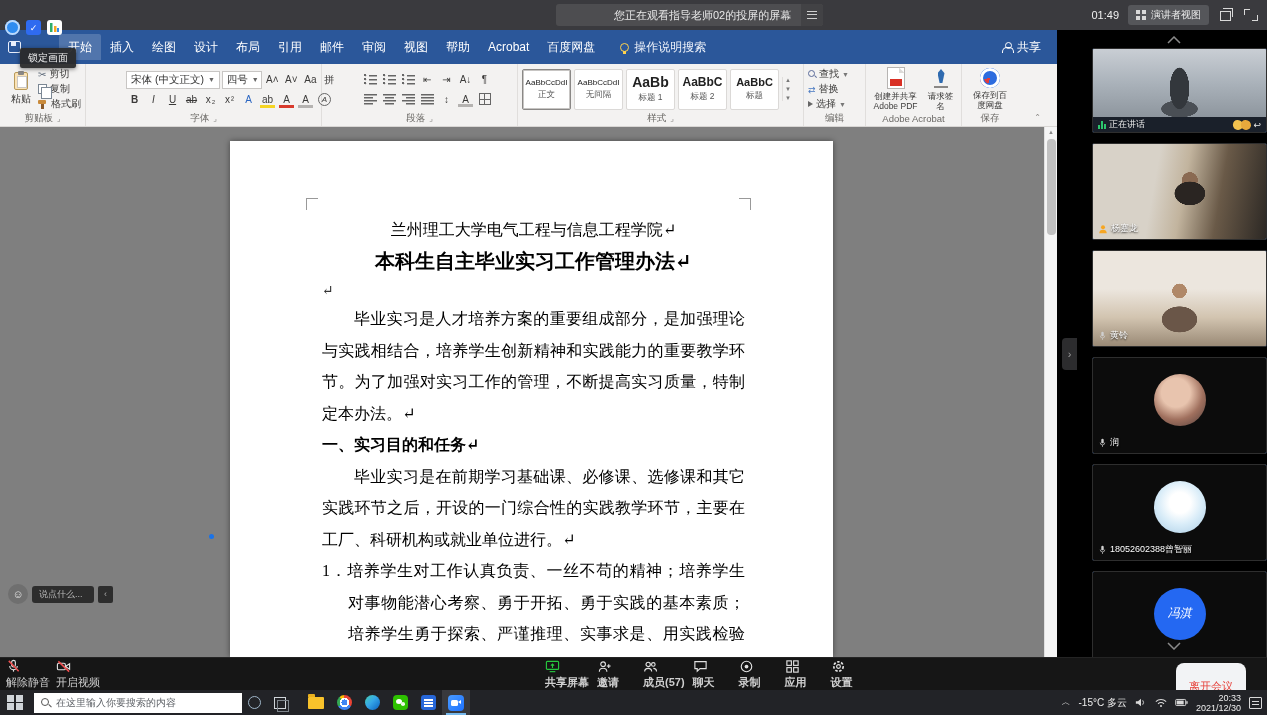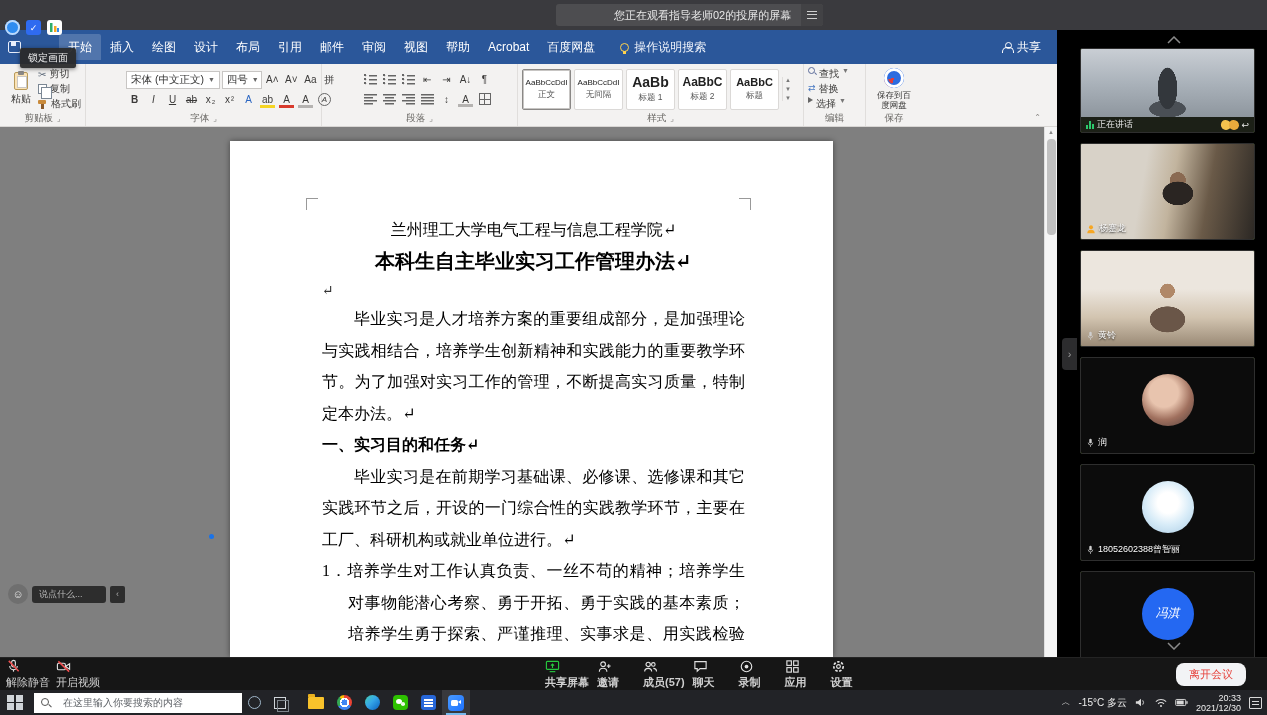--- a/index.html
+++ b/index.html
@@ -126,21 +126,21 @@
   .sprev { font-size:8px; color:#222; white-space:nowrap; }
   .sprev.h1 { font-size:14px; font-weight:bold; }
   .sprev.h2 { font-size:12px; font-weight:bold; }
   .sprev.h3 { font-size:11px; font-weight:bold; }
   .sname { font-size:8.5px; color:#555; margin-top:2px; white-space:nowrap; }
   .gal-arrows { display:flex; flex-direction:column; justify-content:center; gap:3px; color:#777; font-size:6px; padding:0 2px; border-left:1px solid #e0dedc; }
 
   
   .g-edit { width:62px; }
   .g-edit .gbody { flex-direction:column; justify-content:center; gap:2px; }
-  .erow { display:flex; align-items:flex-start; gap:3px; font-size:10px; color:#3b3a39; }
+  .erow { display:flex; align-items:center; gap:3px; font-size:10px; color:#3b3a39; }
   .mag { width:8px; height:8px; position:relative; }
   .mag::before { content:""; position:absolute; left:0; top:0; width:5px; height:5px; border:1.2px solid #5b6b9a; border-radius:50%; }
   .mag::after { content:""; position:absolute; left:5.5px; top:5.5px; width:3px; height:1.3px; background:#5b6b9a; transform:rotate(45deg); }
   .rep-ic::before { content:"\21c4"; font-size:9px; color:#4a7ac2; }
   .sel-ic { width:0; height:0; border-left:5px solid #666; border-top:3.5px solid transparent; border-bottom:3.5px solid transparent; }
 
   
   .g-acr { width:96px; }
   .g-acr .gbody, .g-baidu .gbody { align-items:center; justify-content:center; gap:6px; }
   .bigbtn { display:flex; flex-direction:column; align-items:center; gap:2px; font-size:8.5px; color:#3b3a39; text-align:center; line-height:10px; }
@@ -167,29 +167,29 @@
   .doc-h { font-size:16px; line-height:31.5px; font-weight:bold; }
   .doc-li { font-size:16px; line-height:31.5px; text-align:justify; padding-left:26px; text-indent:-26px; }
   .doc-scroll { position:absolute; right:0; top:0; bottom:0; width:13px; background:#f5f5f5; border-left:1px solid #e0e0e0; }
   .doc-scroll .arrow { position:absolute; left:3px; font-size:6px; color:#888; }
   .doc-thumb { position:absolute; left:2px; top:12px; width:9px; height:96px; background:#c1c1c1; border-radius:4px; }
   .anno-dot { position:absolute; left:209px; top:407px; width:5px; height:5px; border-radius:50%; background:#1a73e8; }
 
   
   .chatq { position:absolute; left:8px; top:554px; display:flex; align-items:center; gap:4px; z-index:40; }
   .chatq .emoji { width:20px; height:20px; border-radius:50%; background:#6f6f6f; color:#e4e4e4; font-size:11px; display:flex; align-items:center; justify-content:center; }
-  .chatq .field { height:17px; width:74px; background:rgba(22,22,22,.78); border-radius:3px; color:#b9b9b9; font-size:9px; line-height:17px; padding:0 7px; }
+  .chatq .field { height:17px; width:62px; background:rgba(22,22,22,.78); border-radius:3px; color:#b9b9b9; font-size:9px; line-height:17px; padding:0 7px; }
   .chatq .fold { width:15px; height:17px; background:rgba(22,22,22,.78); border-radius:2px; color:#aaa; font-size:9px; display:flex; align-items:center; justify-content:center; }
   .side-handle { position:absolute; left:1062px; top:338px; width:15px; height:32px; background:#2c2c2e; border-radius:4px 0 0 4px; color:#9c9c9c; font-size:11px; display:flex; align-items:center; justify-content:center; }
 
   
   .sidebar { position:absolute; left:1080px; top:30px; width:187px; height:627px; background:#000; overflow:hidden; }
   .chev { position:absolute; left:50%; transform:translateX(-50%); width:14px; height:8px; z-index:6; }
   .chev svg { display:block; }
-  .tile { position:absolute; left:0; width:175px; height:97px; background:#4d7c0f; border:1px solid #2e2e2e; border-radius:2px; overflow:hidden; }
+  .tile { position:absolute; left:12px; width:175px; height:97px; background:#3b82f6; border:1px solid #2e2e2e; border-radius:2px; overflow:hidden; }
   .vid { position:absolute; inset:0; }
   .v1 { background:
       radial-gradient(ellipse 16px 34px at 50% 58%, #33373c 0 60%, rgba(0,0,0,0) 62%),
       radial-gradient(ellipse 30px 14px at 50% 88%, #4a4f55 0 60%, rgba(0,0,0,0) 62%),
       linear-gradient(180deg,#c9ced4 0%,#aab2ba 50%,#8e969e 100%); }
   .v2 { background:
       radial-gradient(ellipse 26px 20px at 56% 52%, #2a2522 0 58%, rgba(0,0,0,0) 60%),
       radial-gradient(circle 13px at 56% 38%, #8a6a52 0 60%, rgba(0,0,0,0) 62%),
       linear-gradient(100deg,#d8d2c8 0 36%,#c2b49e 52%,#6a5a48 72%,#2c2824 100%); }
   .v3 { background:
@@ -211,28 +211,28 @@
   .avatar { position:absolute; left:50%; top:44%; transform:translate(-50%,-50%); width:52px; height:52px; border-radius:50%; }
   .av-photo { background:radial-gradient(circle at 42% 36%, #e8c4ae 0 32%, #a0705e 60%, #4a3a38 100%); }
   .av-cartoon { background:radial-gradient(circle at 50% 42%, #ffffff 0 26%, #d8ecf8 55%, #a9cbe4 100%); }
   .av-blue { background:#2468f2; display:flex; align-items:center; justify-content:center; color:#fff; font-size:12px; }
 
   
   .mtoolbar { position:absolute; left:0; top:657px; width:1267px; height:33px; background:#161616; border-top:1px solid #242424; z-index:20; }
   .mbtn { display:flex; flex-direction:column; align-items:flex-start; justify-content:center; gap:1px; color:#cfcfcf; font-size:11px; min-width:38px; height:33px; }
   .left-tools { position:absolute; left:6px; top:0; display:flex; gap:6px; }
   .center-tools { position:absolute; left:545px; top:0; display:flex; gap:8px;font-weight:bold; }
-  .leave-btn { position:absolute; right:21px; top:5px; background:#f2f3f5; color:#e6403a; font-size:11px; padding:4px 13px; border-radius:8px; border:0; }
+  .leave-btn { position:absolute; right:21px; top:5px; background:#f2f3f5; color:#e6403a; font-size:11px; padding:16px 13px; border-radius:8px; border:0; }
 
   
   .taskbar { position:absolute; left:0; top:690px; width:1267px; height:25px; background:#222327; display:flex; align-items:center; z-index:30; }
   .startbtn { width:30px; height:25px; display:flex; align-items:center; justify-content:center; }
   .winlogo { display:grid; grid-template:7px 7px/7px 7px; gap:1.4px; }
   .winlogo span { background:#cfd4d9; }
-  .tsearch { width:208px; height:20px; background:#fff; display:flex; align-items:center; gap:13px; padding:0 7px; margin-left:4px; }
+  .tsearch { width:208px; height:20px; background:#fff; display:flex; align-items:center; gap:6px; padding:0 7px; margin-left:4px; }
   .tsearch .mag2 { width:9px; height:9px; position:relative; flex:0 0 auto; }
   .tsearch .mag2::before { content:""; position:absolute; left:0; top:0; width:6px; height:6px; border:1.3px solid #555; border-radius:50%; }
   .tsearch .mag2::after { content:""; position:absolute; left:6.5px; top:6.5px; width:3.5px; height:1.4px; background:#555; transform:rotate(45deg); }
   .tsearch .ph { font-size:10px; color:#5f6368; white-space:nowrap; }
   .tbicon { width:25px; height:25px; display:flex; align-items:center; justify-content:center; position:relative; }
   .cortana { width:13px; height:13px; border:1.6px solid #9fb6c9; border-radius:50%; }
   .taskview { width:12px; height:12px; border:1.3px solid #cfd4d9; position:relative; background:transparent; }
   .taskview::before { content:""; position:absolute; left:2px; top:2px; right:-4px; bottom:-4px; border:1.3px solid #7e858c; }
   .appicons { display:flex; margin-left:10px; }
   .app { width:28px; height:25px; display:flex; align-items:center; justify-content:center; position:relative; }
@@ -265,20 +265,34 @@
 
 <div class="screen">
 
   <div class="topbar">
     <div class="banner">
       <span class="banner-text">您正在观看指导老师02的投屏的屏幕</span>
       <span class="banner-menu">
           <i class="hamburger"></i>
         </span>
     </div>
+    <div class="top-right">
+      <span class="timer">01:49</span>
+      <span class="view-pill">
+        <span class="grid-ic">
+            <span></span>
+            <span></span>
+            <span></span>
+            <span></span>
+          </span>
+        <span>演讲者视图</span>
+      </span>
+      <span class="winctl restore"></span>
+      <span class="winctl fullscr"></span>
+    </div>
   </div>
 
   <div class="float-icons">
     <span class="fi circle"></span>
     <span class="fi check">✓</span>
     <span class="fi chart">
         <i></i>
       </span>
   </div>
   <div class="lock-badge">锁定画面</div>
@@ -471,20 +485,35 @@
                   <span>选择</span>
                   <span style="font-size:7px;color:#777">▼</span>
                 </div>
             </div>
           </div>
           <div class="glabel">
               <span>编辑</span>
             </div>
         </div>
 
+        <div class="group g-acr">
+          <div class="gbody">
+            <div class="bigbtn" style="width:48px">
+              <i class="pdf-ic"></i>
+              <span>创建并共享 Adobe PDF</span>
+            </div>
+            <div class="bigbtn" style="width:30px">
+              <i class="pen-ic"></i>
+              <span>请求签名</span>
+            </div>
+          </div>
+          <div class="glabel">
+              <span>Adobe Acrobat</span>
+            </div>
+        </div>
 
         <div class="group g-baidu">
           <div class="gbody">
             <div class="bigbtn" style="width:42px">
               <i class="baidu-ic"></i>
               <span>保存到百度网盘</span>
             </div>
           </div>
           <div class="glabel">
               <span>保存</span>

